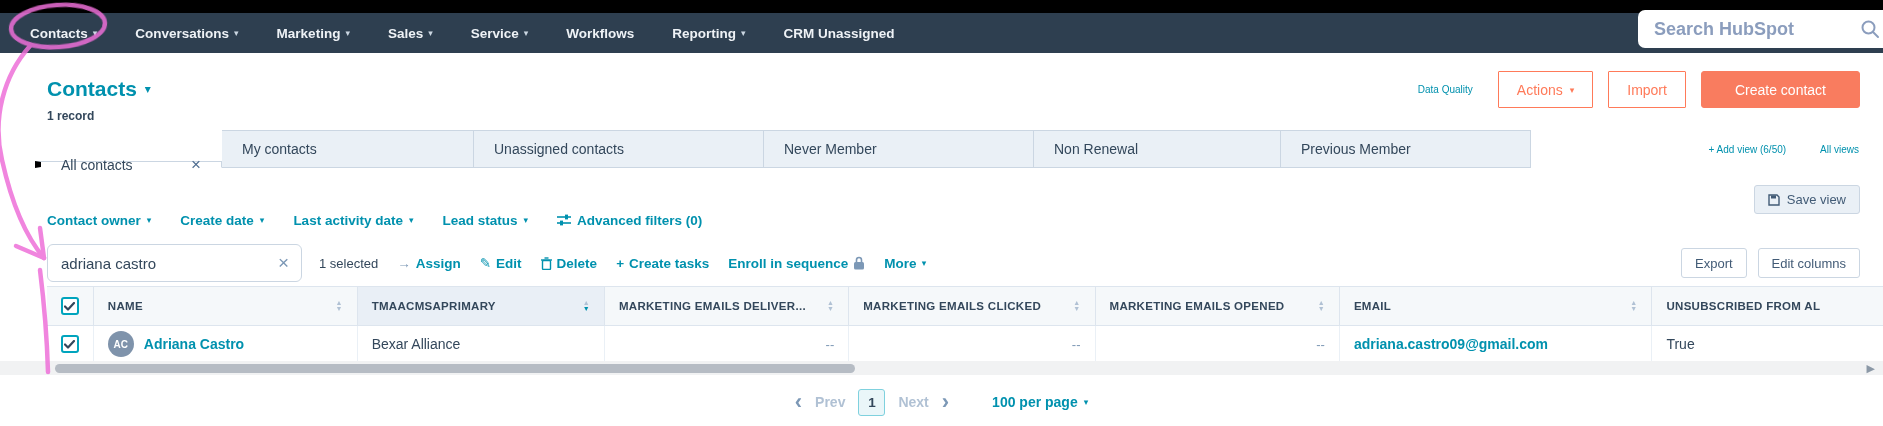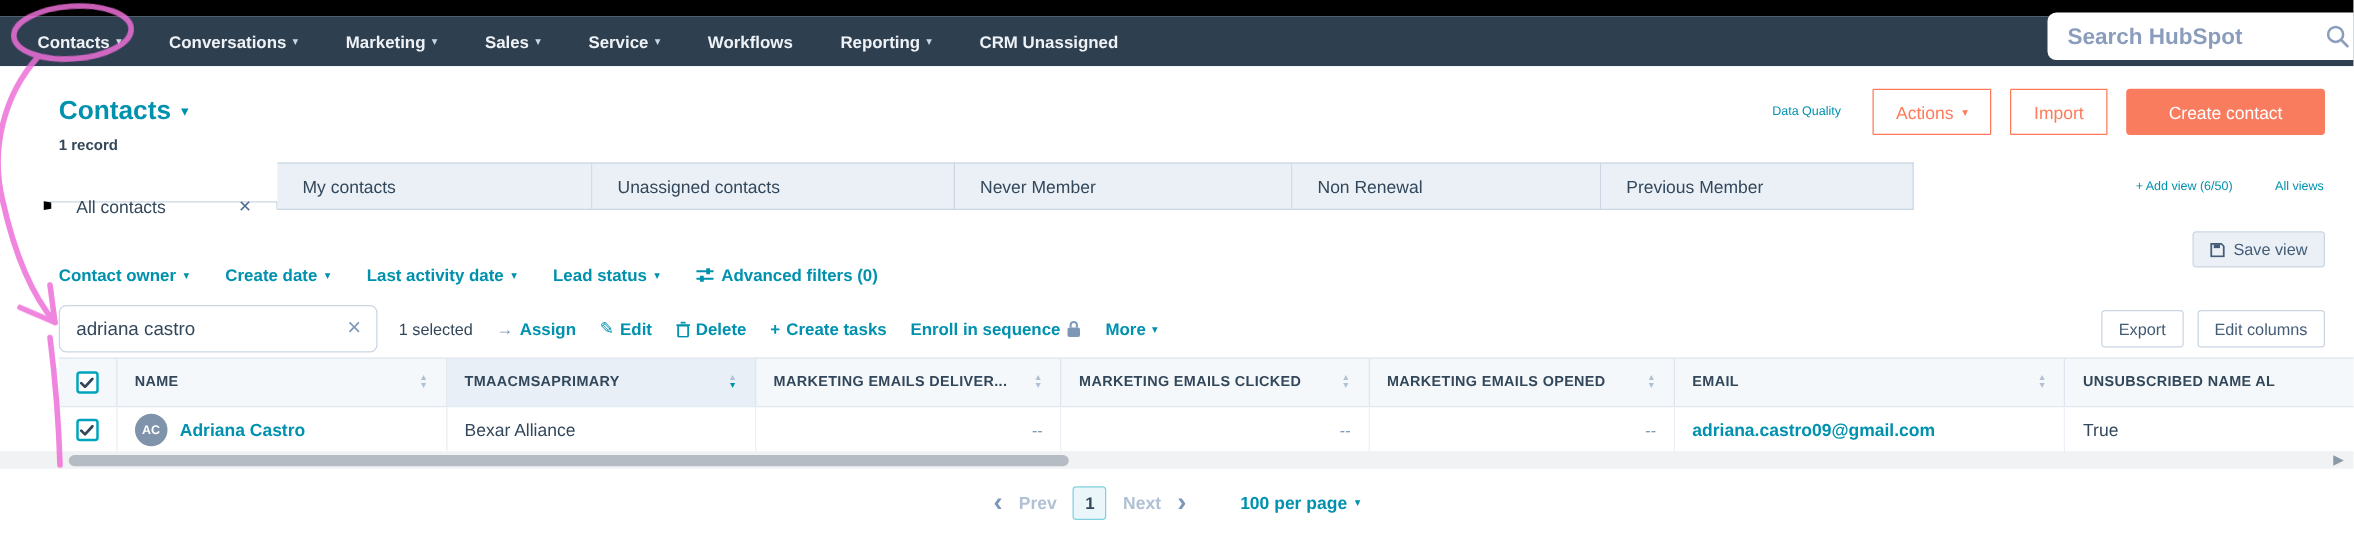--- a/index.html
+++ b/index.html
@@ -318,21 +318,21 @@
           </span>
       </div>
       <div class="th col-email">
         <span>EMAIL</span>
         <span class="sort">
             <span>▲</span>
             <span>▼</span>
           </span>
       </div>
       <div class="th col-unsub">
-        <span>UNSUBSCRIBED NAME AL</span>
+        <span>UNSUBSCRIBED FROM AL</span>
       </div>
     </div>
 
     <div class="trow">
       <div class="td col-check">
         <span class="checkbox">
           <svg width="11" height="9" viewBox="0 0 11 9">
               <polyline points="1,4.5 4,7.5 10,1" fill="none" stroke="#33475b" stroke-width="2.2" stroke-linecap="round" stroke-linejoin="round"></polyline>
             </svg>
         </span>

